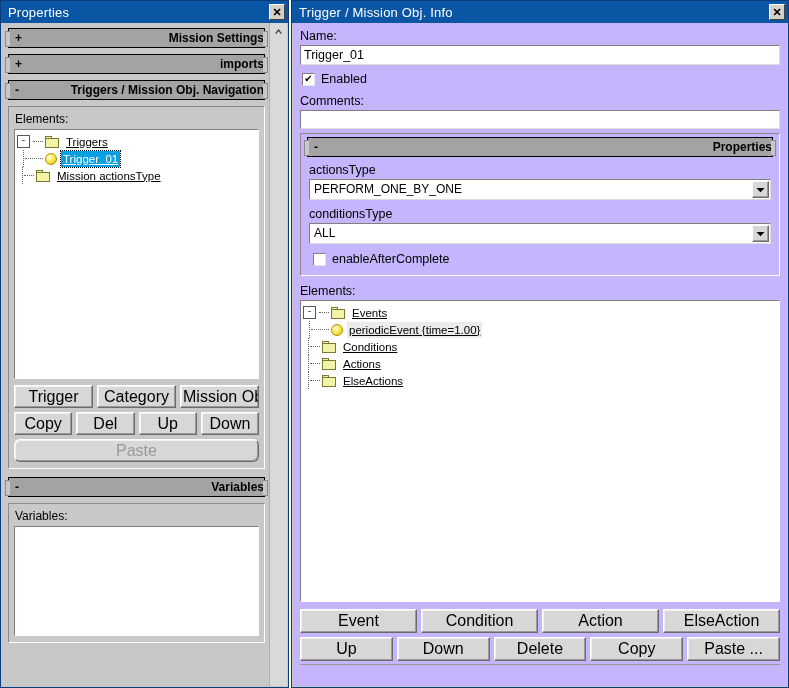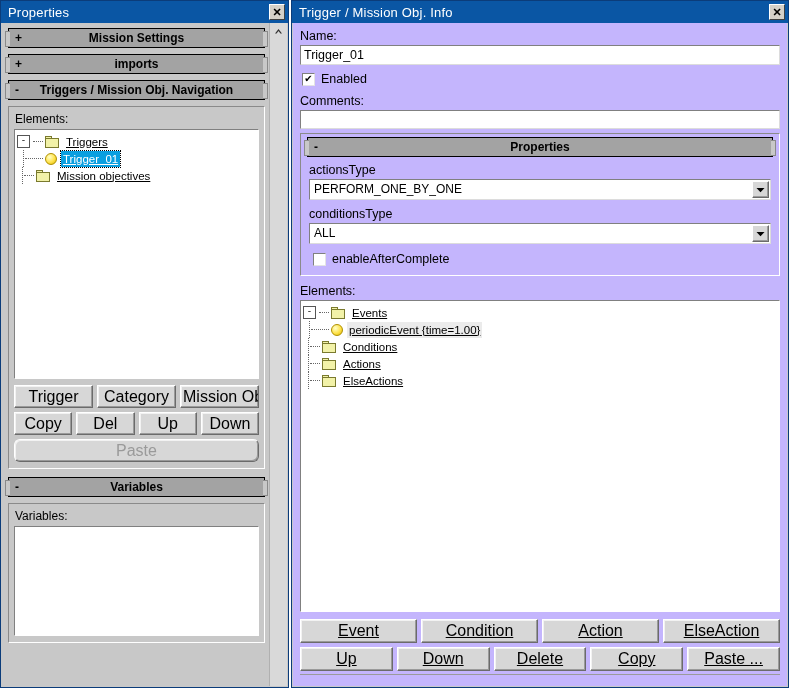--- a/index.html
+++ b/index.html
@@ -117,21 +117,21 @@
   }
   .section-bar .toggle {
     position: absolute;
     left: 6px;
     font-size: 12px;
     font-weight: bold;
     line-height: 1;
   }
   .section-bar .sec-title {
     width: 100%;
-    text-align: center;
+    text-align: right;
     font-size: 12px;
     font-weight: bold;
   }
   .section-bar.expanded .sec-title { font-weight: bold; }
   .section-bar .grip {
     position: absolute;
     right: -4px;
     top: 2px;
     width: 4px;
     height: 14px;
@@ -349,21 +349,21 @@
     box-shadow: inset -1px -1px 0 #9a9a9a;
     margin: 1px 1px 1px 0;
     display: flex;
     align-items: center;
     justify-content: center;
     box-sizing: border-box;
   }
 
   #right-tree-box { flex: 1 1 auto; margin-bottom: 7px; padding: 3px 2px; }
 
-  .bottom-btns { padding-bottom: 6px; text-decoration: underline; }
+  .bottom-btns { padding-bottom: 16px; }
   .bottom-btns .btn-row .btn { height: 24px; line-height: 22px; }
 
   .sep-line {
     height: 1px;
     background: #9a9a9a;
     margin: 3px 0 5px 0;
   }
 </style>
 </head>
 <body>
@@ -423,21 +423,21 @@
                 <span class="tlabel selected">Trigger_01</span>
               </div>
 
               <div class="tnode">
                 <span class="vline" style="margin-left:5px"></span>
                 <span class="dashline" style="width:10px;flex:0 0 10px"></span>
                 <span class="folder-ico">
                   <span class="ftab"></span>
                     <span class="fbody"></span>
                 </span>
-                <span class="tlabel">Mission objectives</span>
+                <span class="tlabel">Mission actionsType</span>
               </div>
 
             </div>
           </div>
 
           <div class="btn-row" style="margin-top:6px">
             <div class="btn">Trigger</div>
             <div class="btn">Category</div>
             <div class="btn">Mission Obj</div>
           </div>

